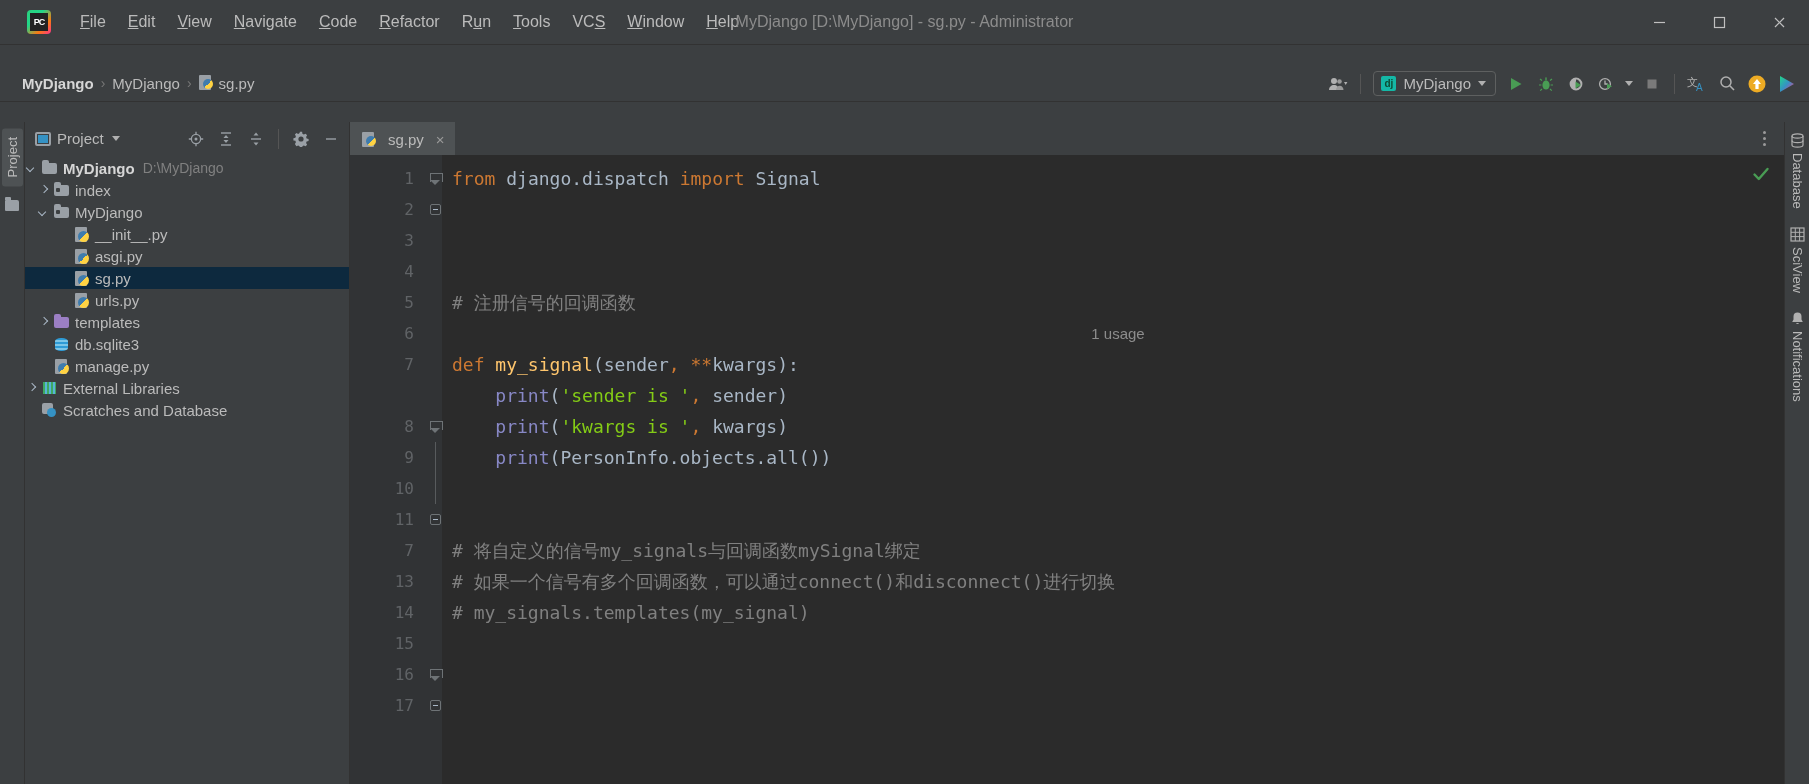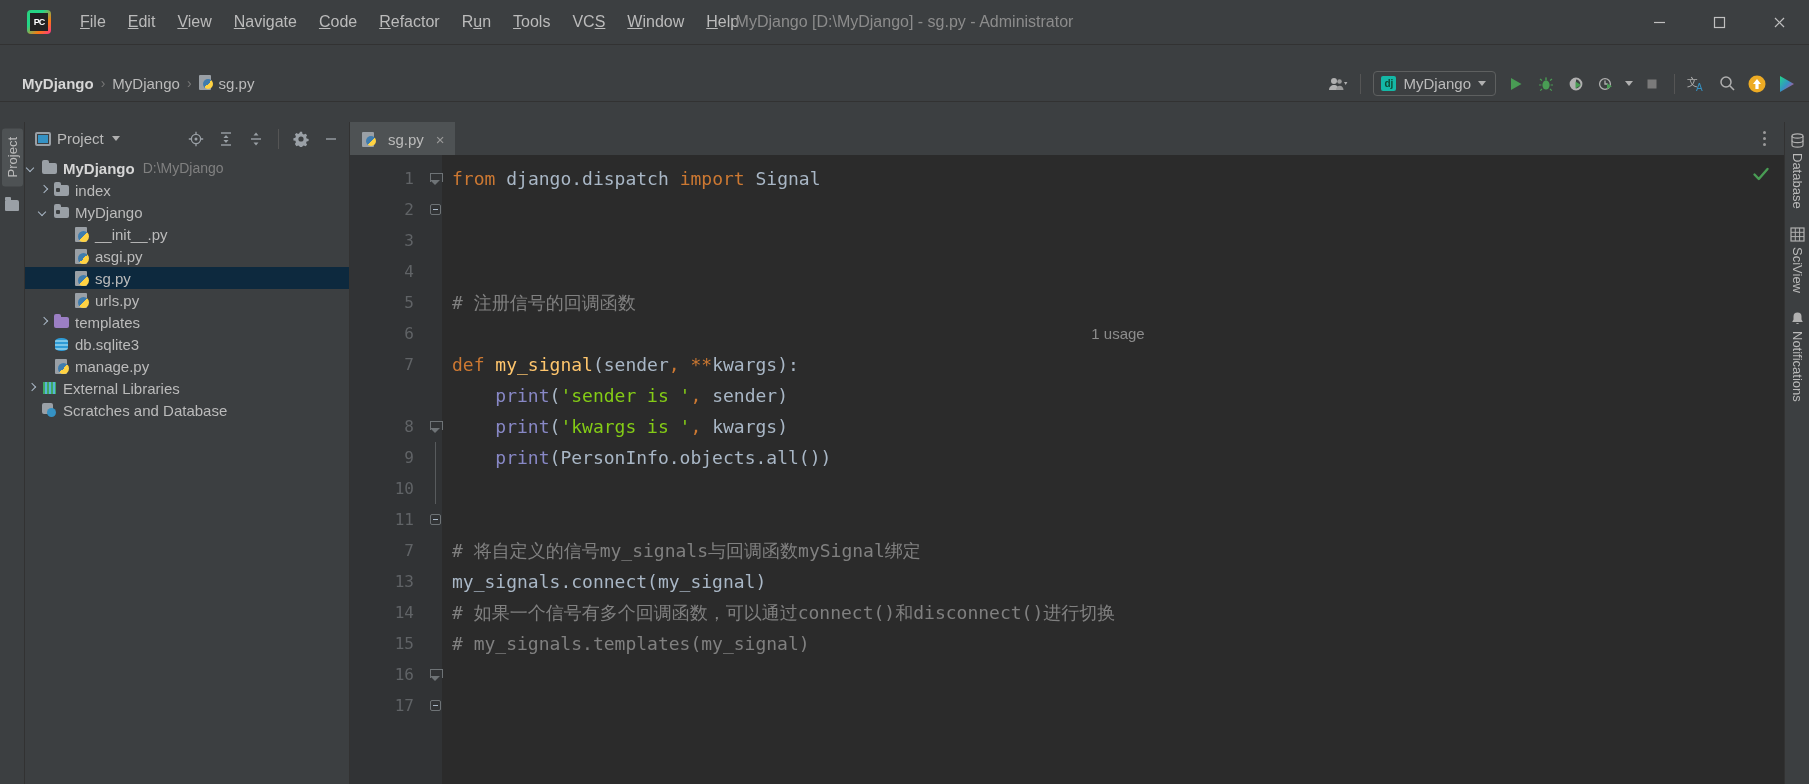--- a/index.html
+++ b/index.html
@@ -677,21 +677,20 @@
             <div class="cline">&nbsp;</div>
             <div class="cline"><span class="cmt"># 注册信号的回调函数</span></div>
             <div class="cline inlay">1 usage</div>
             <div class="cline"><span class="kw">def</span> <span class="fn">my_signal</span><span class="id">(</span><span class="id">sender</span><span class="op">,</span> <span class="op">**</span><span class="id">kwargs</span><span class="id">):</span></div>
             <div class="cline">    <span class="call">print</span><span class="id">(</span><span class="str">'sender is '</span><span class="op">,</span> <span class="id">sender</span><span class="id">)</span></div>
             <div class="cline">    <span class="call">print</span><span class="id">(</span><span class="str">'kwargs is '</span><span class="op">,</span> <span class="id">kwargs</span><span class="id">)</span></div>
             <div class="cline">    <span class="call">print</span><span class="id">(</span><span class="id">PersonInfo</span><span class="id">.</span><span class="id">objects</span><span class="id">.</span><span class="id">all</span><span class="id">())</span></div>
             <div class="cline">&nbsp;</div>
             <div class="cline">&nbsp;</div>
             <div class="cline"><span class="cmt"># 将自定义的信号my_signals与回调函数mySignal绑定</span></div>
-            <div class="cline"><span class="id">my_signals</span><span class="id">.</span><span class="id">connect</span><span class="id">(</span><span class="id">my_signal</span><span class="id">)</span></div>
             <div class="cline"><span class="cmt"># 如果一个信号有多个回调函数，可以通过connect()和disconnect()进行切换</span></div>
             <div class="cline"><span class="cmt"># my_signals.templates(my_signal)</span></div>
           </div>
         <div id="inspect-badge">
           <svg width="18" height="18" viewBox="0 0 18 18">
             <path d="M2.5 9.5 L6.8 14 L15.5 4" stroke="#499c54" stroke-width="2.4" fill="none" stroke-linecap="round" stroke-linejoin="round"></path>
           </svg>
         </div>
       </div>
     </div>

